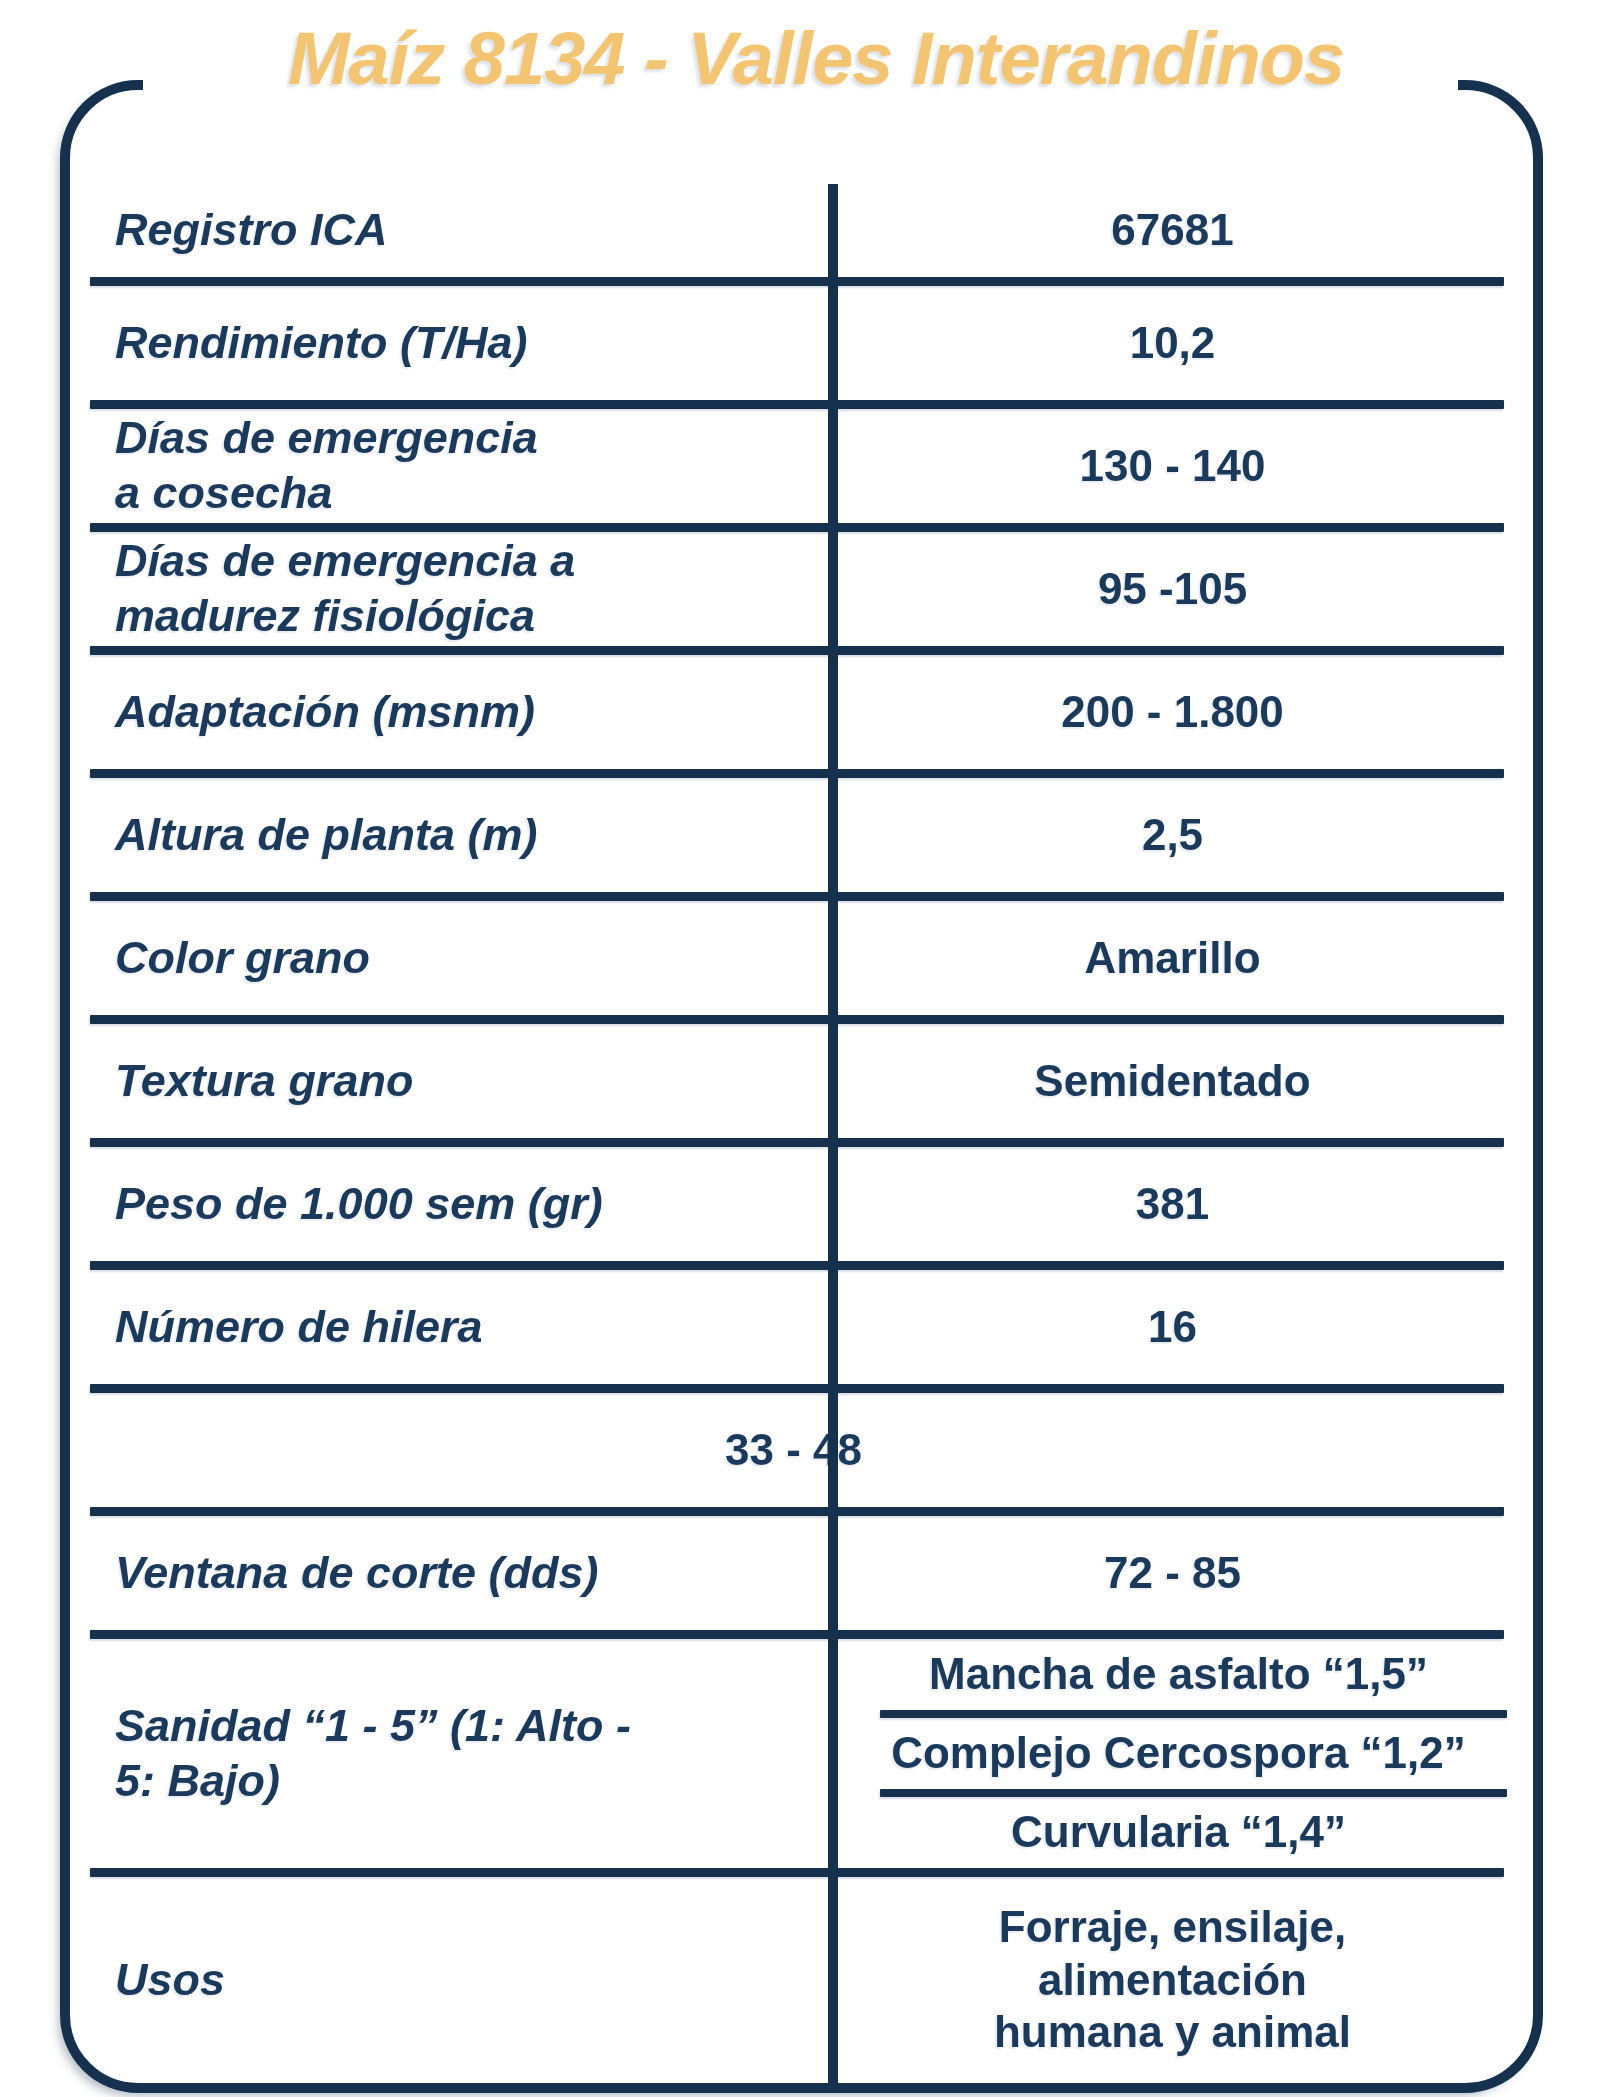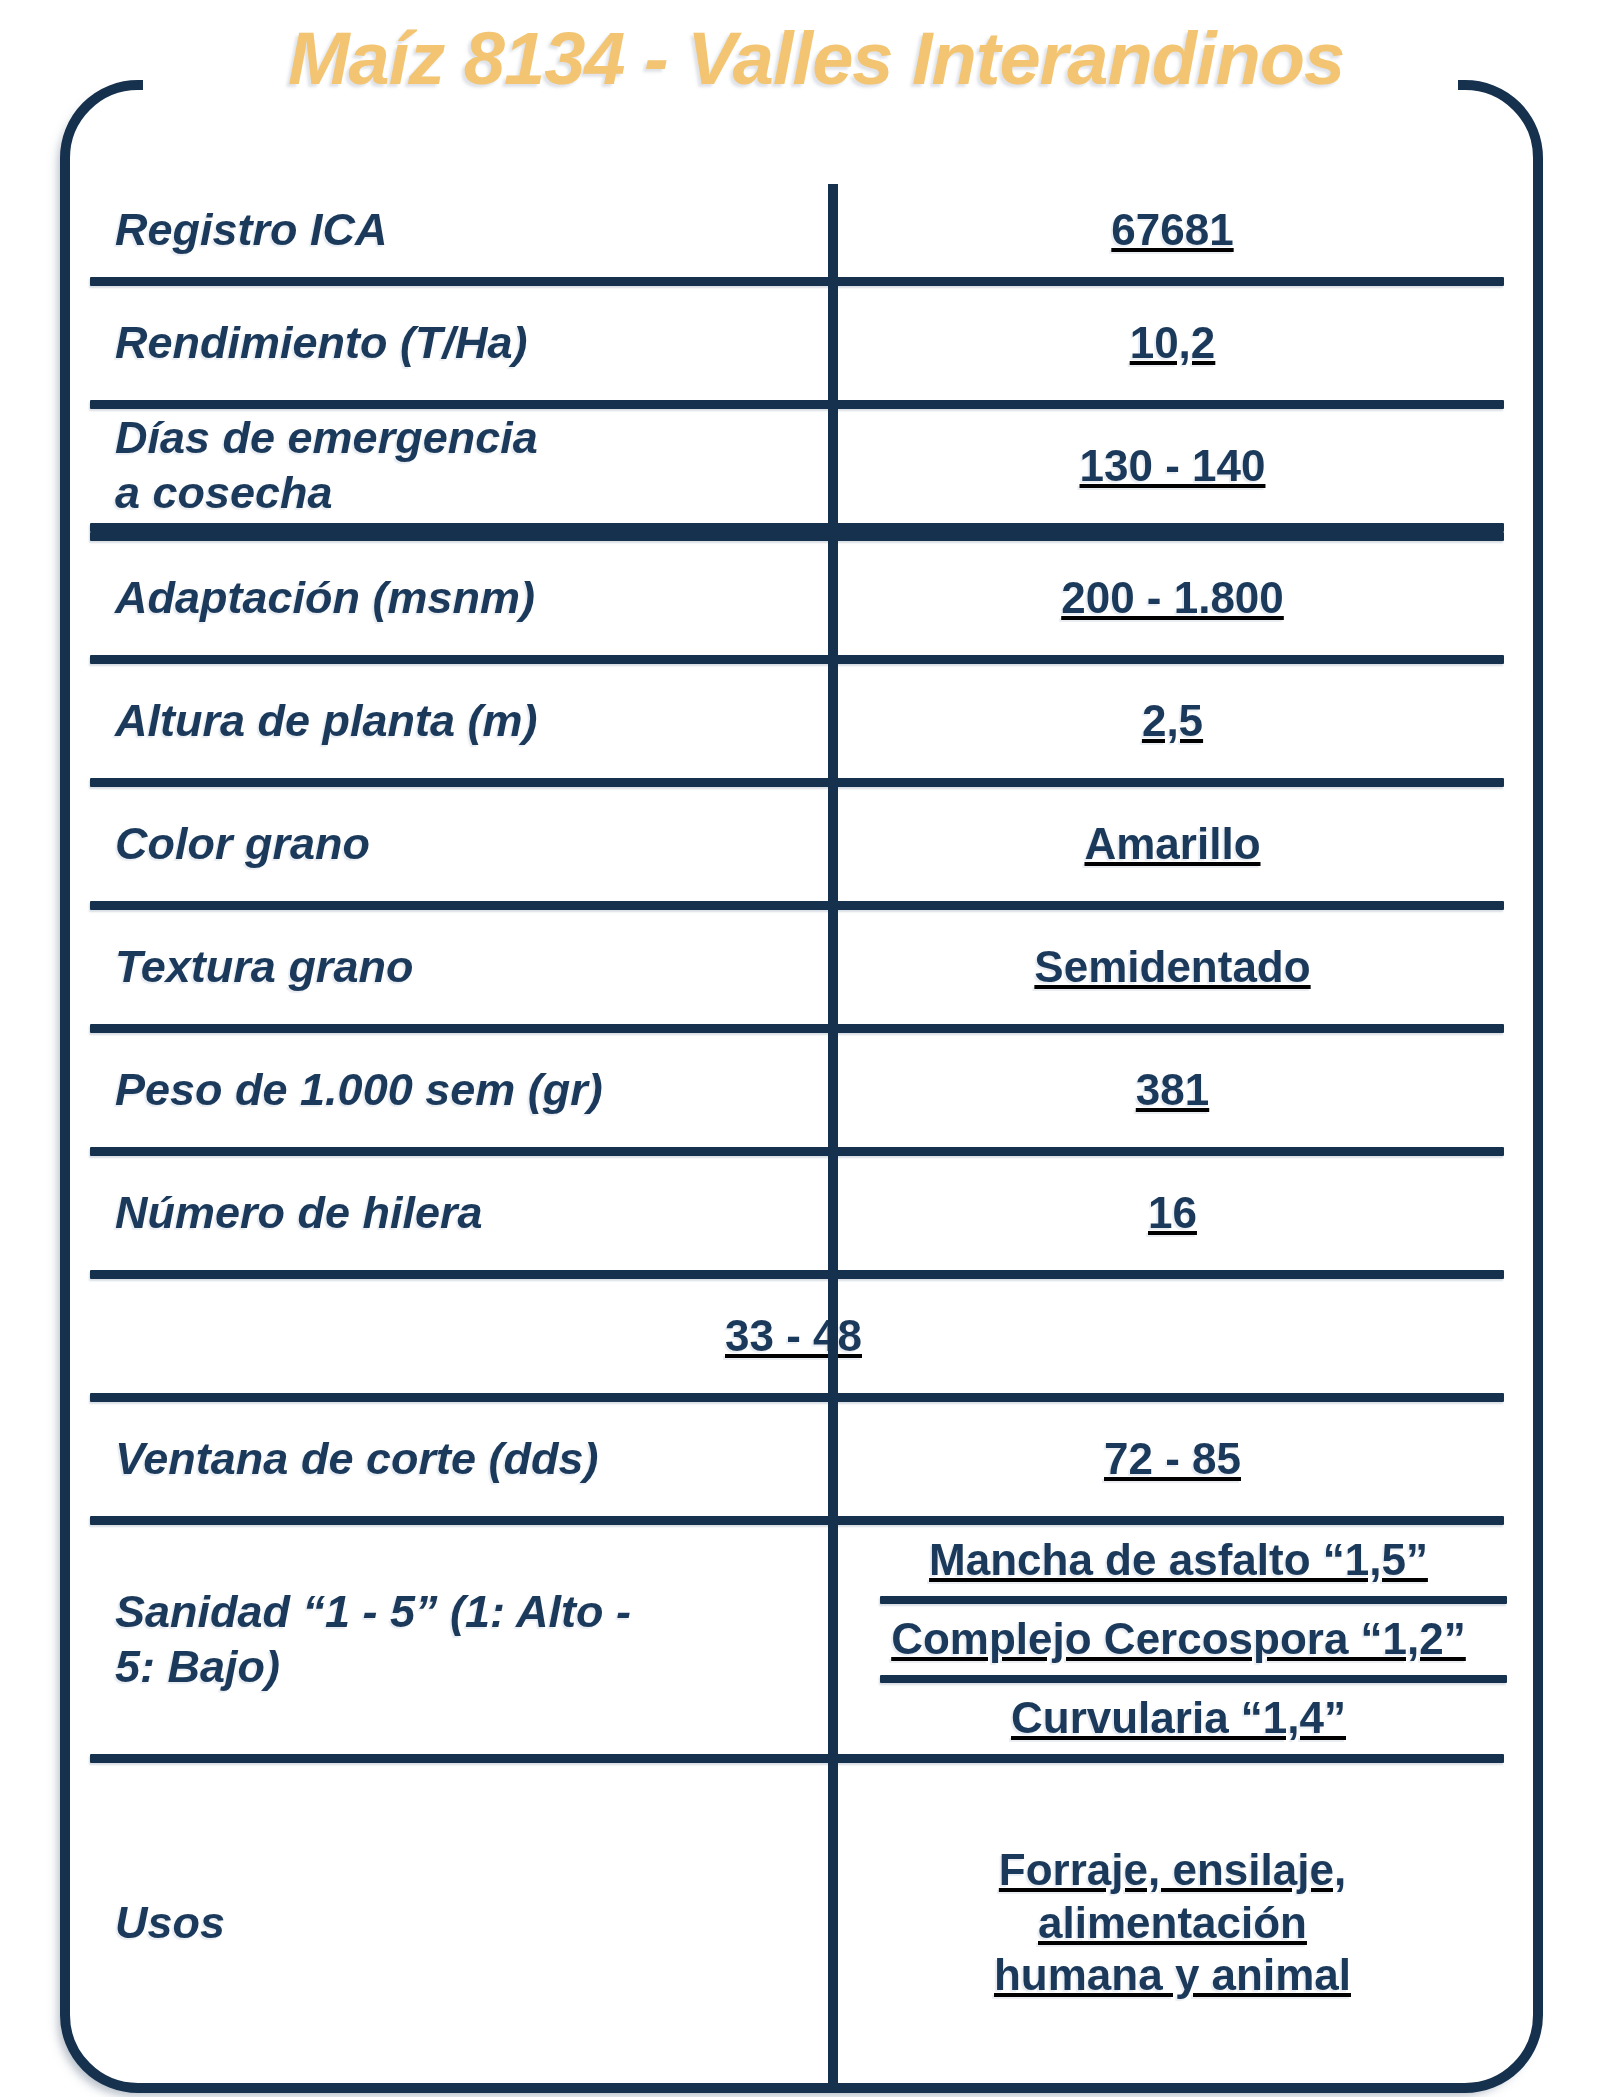--- a/index.html
+++ b/index.html
@@ -55,21 +55,21 @@
     flex:none;height:9px;margin:0 29px 0 20px;
     background:#16314E;border-radius:1px;
     box-shadow:-1px 2px 2px rgba(145,160,180,0.35);
   }
   .c-left{
     width:758px;box-sizing:border-box;padding-left:45px;
     display:flex;align-items:center;
   }
   .c-right{
     flex:1;box-sizing:border-box;padding:0 26px 0 10px;
-    display:flex;align-items:center;justify-content:center;text-decoration:underline;
+    display:flex;align-items:center;justify-content:center;
   }
   .c-right--stack{flex-direction:column;align-items:stretch;justify-content:stretch;}
   .sub{flex:1;display:flex;align-items:center;justify-content:center;margin-left:12px;}
   .sub-div{
     flex:none;height:8px;margin:0 0 0 42px;
     background:#16314E;border-radius:1px;
     box-shadow:-1px 2px 2px rgba(145,160,180,0.35);
   }
 
   .label{
@@ -125,20 +125,29 @@
         <div class="c-left">
             <span class="label">Días de emergencia
 a cosecha</span>
           </div>
         <div class="c-right">
             <span class="value">130 - 140</span>
           </div>
       </div>
       <div class="hdiv"></div>
 
+      <div class="row">
+        <div class="c-left">
+            <span class="label">Días de emergencia a
+madurez fisiológica</span>
+          </div>
+        <div class="c-right">
+            <span class="value">95 -105</span>
+          </div>
+      </div>
       <div class="hdiv"></div>
 
       <div class="row">
         <div class="c-left">
             <span class="label">Adaptación (msnm)</span>
           </div>
         <div class="c-right">
             <span class="value">200 - 1.800</span>
           </div>
       </div>

